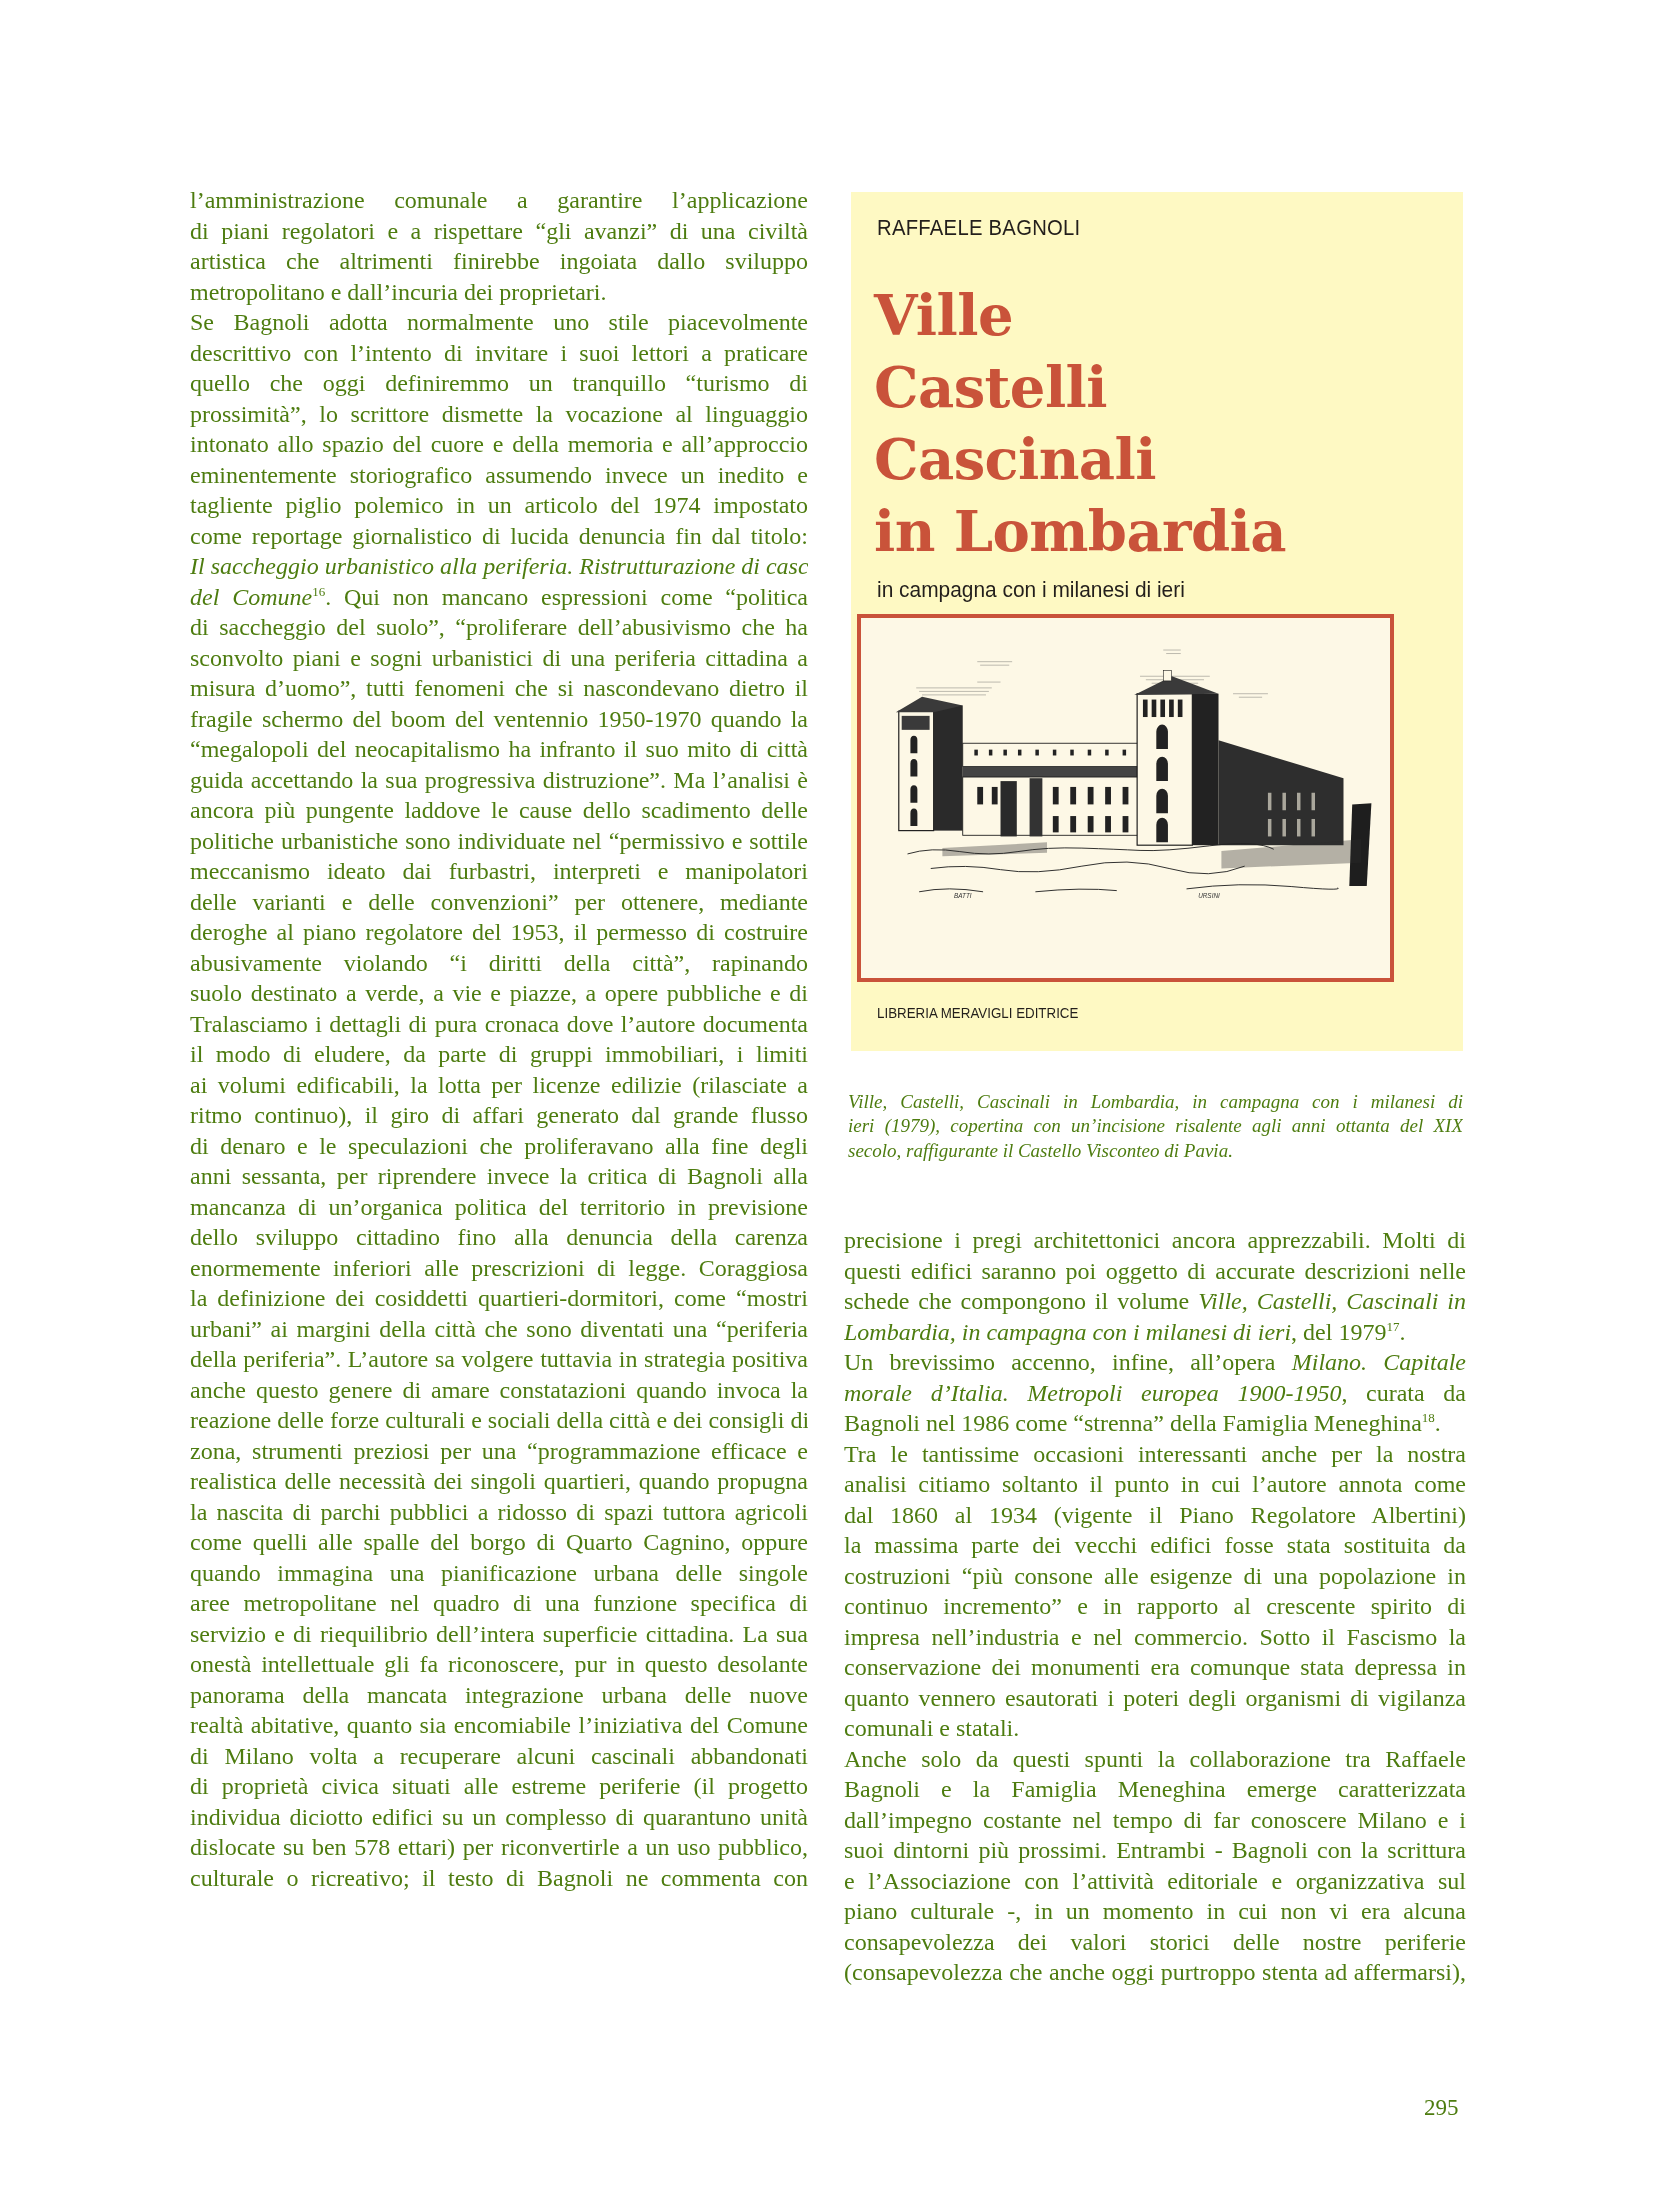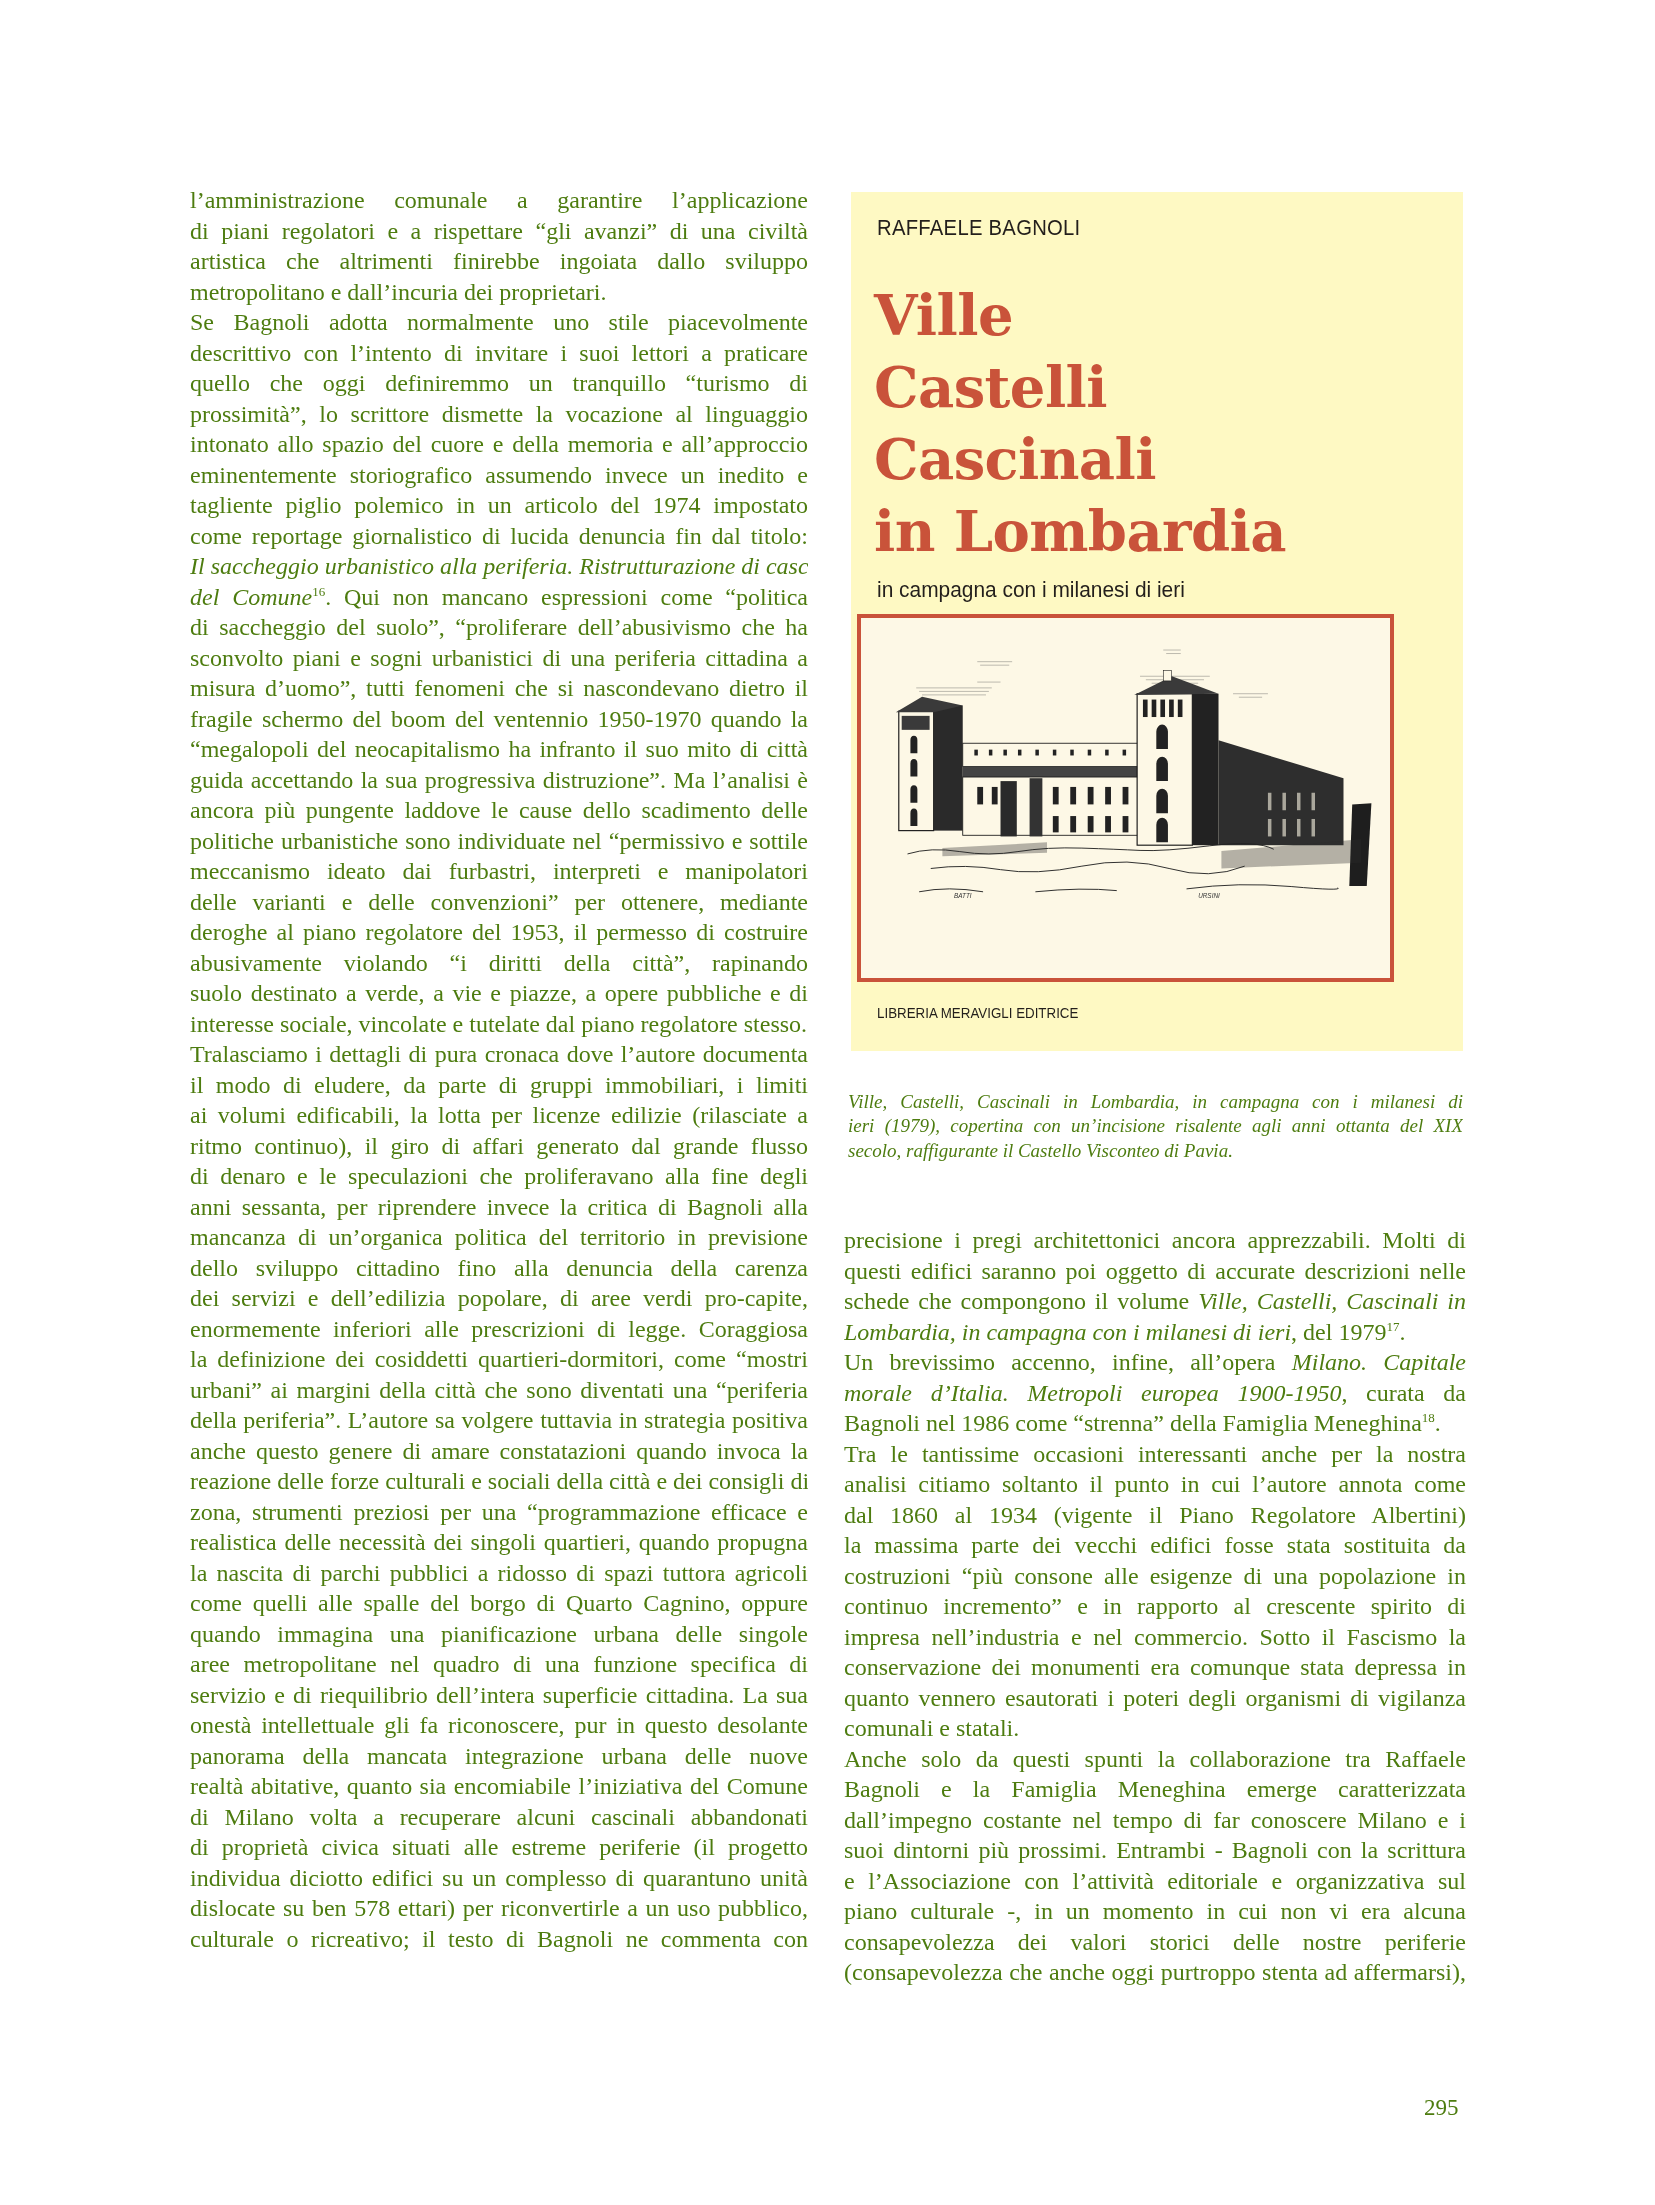--- a/index.html
+++ b/index.html
@@ -53,30 +53,28 @@
   <span class="line">fragile schermo del boom del ventennio 1950-1970 quando la</span>
   <span class="line">“megalopoli del neocapitalismo ha infranto il suo mito di città</span>
   <span class="line">guida accettando la sua progressiva distruzione”. Ma l’analisi è</span>
   <span class="line">ancora più pungente laddove le cause dello scadimento delle</span>
   <span class="line">politiche urbanistiche sono individuate nel “permissivo e sottile</span>
   <span class="line">meccanismo ideato dai furbastri, interpreti e manipolatori</span>
   <span class="line">delle varianti e delle convenzioni” per ottenere, mediante</span>
   <span class="line">deroghe al piano regolatore del 1953, il permesso di costruire</span>
   <span class="line">abusivamente violando “i diritti della città”, rapinando</span>
   <span class="line">suolo destinato a verde, a vie e piazze, a opere pubbliche e di</span>
-  <span class="line last">interesse sociale, vincolate e tutelate dal piano regolatore stesso.</span>
   <span class="line">Tralasciamo i dettagli di pura cronaca dove l’autore documenta</span>
   <span class="line">il modo di eludere, da parte di gruppi immobiliari, i limiti</span>
   <span class="line">ai volumi edificabili, la lotta per licenze edilizie (rilasciate a</span>
   <span class="line">ritmo continuo), il giro di affari generato dal grande flusso</span>
   <span class="line">di denaro e le speculazioni che proliferavano alla fine degli</span>
   <span class="line">anni sessanta, per riprendere invece la critica di Bagnoli alla</span>
   <span class="line">mancanza di un’organica politica del territorio in previsione</span>
   <span class="line">dello sviluppo cittadino fino alla denuncia della carenza</span>
-  <span class="line">dei servizi e dell’edilizia popolare, di aree verdi pro-capite,</span>
   <span class="line">enormemente inferiori alle prescrizioni di legge. Coraggiosa</span>
   <span class="line">la definizione dei cosiddetti quartieri-dormitori, come “mostri</span>
   <span class="line">urbani” ai margini della città che sono diventati una “periferia</span>
   <span class="line">della periferia”. L’autore sa volgere tuttavia in strategia positiva</span>
   <span class="line">anche questo genere di amare constatazioni quando invoca la</span>
   <span class="line">reazione delle forze culturali e sociali della città e dei consigli di</span>
   <span class="line">zona, strumenti preziosi per una “programmazione efficace e</span>
   <span class="line">realistica delle necessità dei singoli quartieri, quando propugna</span>
   <span class="line">la nascita di parchi pubblici a ridosso di spazi tuttora agricoli</span>
   <span class="line">come quelli alle spalle del borgo di Quarto Cagnino, oppure</span>

